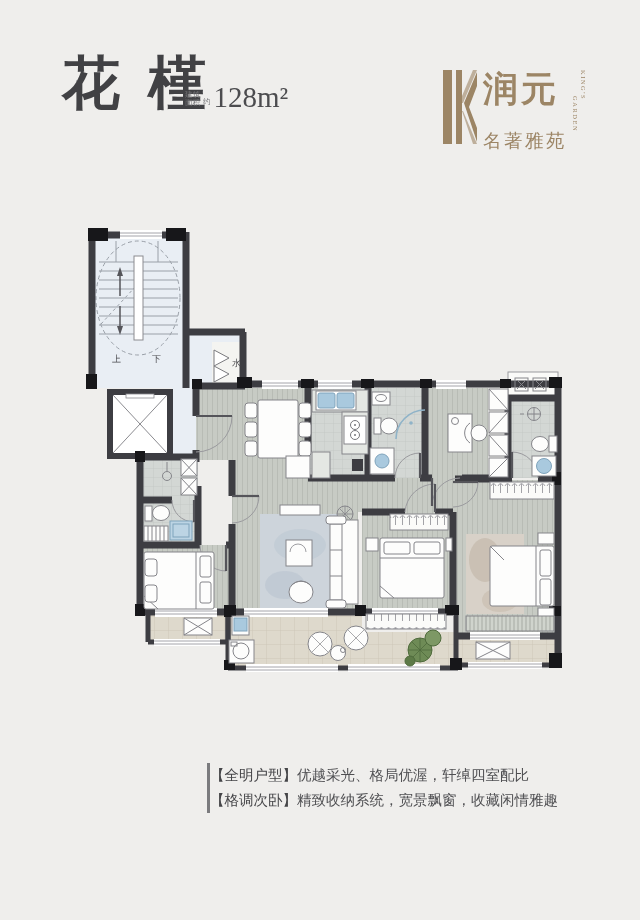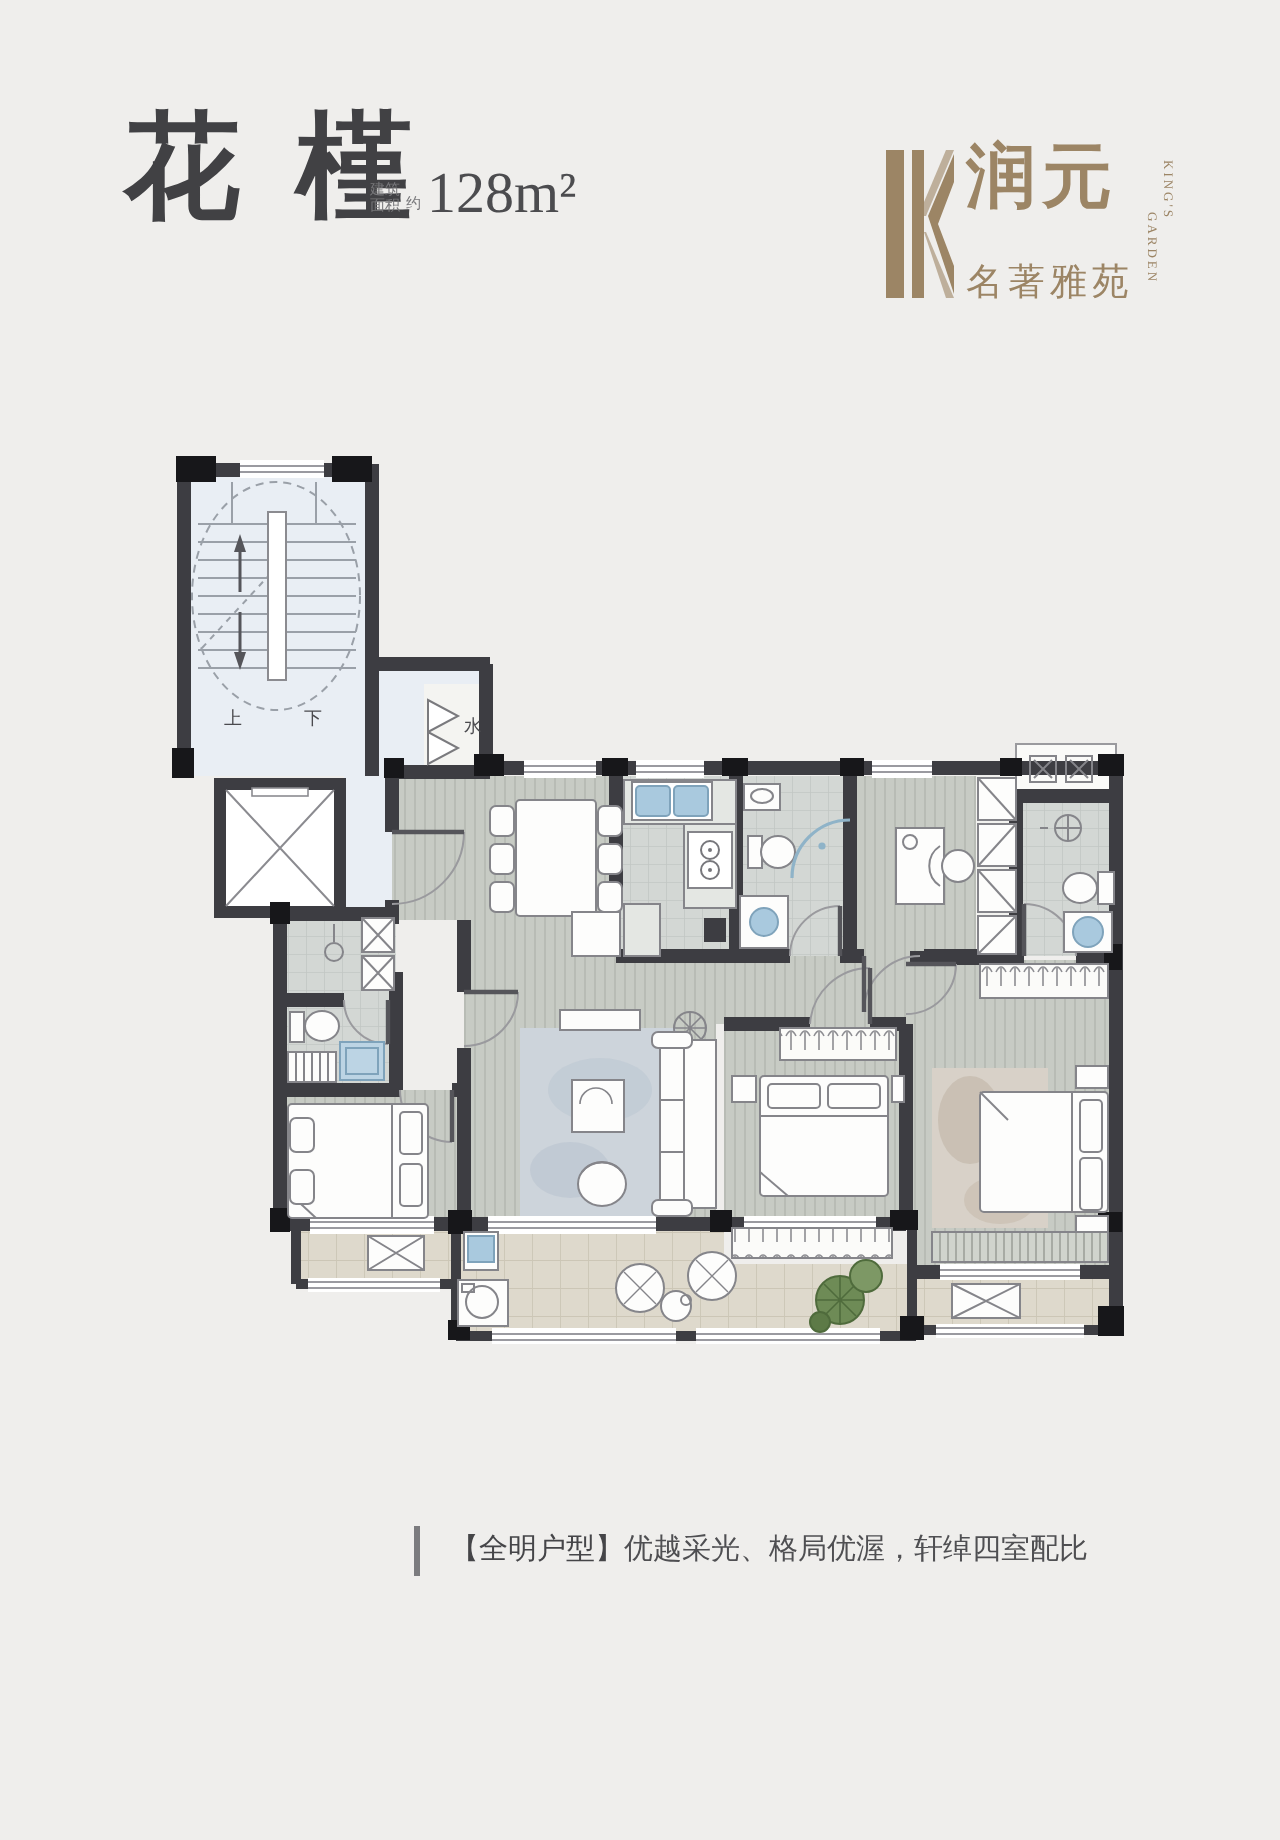--- a/index.html
+++ b/index.html
@@ -15,36 +15,36 @@
     font-family:"DejaVu Serif",serif;font-weight:700;
     font-size:58px;letter-spacing:28px;color:#414144;line-height:1.15;
   }
   .specs{position:absolute;left:185px;top:82px;width:160px;}
   .area-row{display:flex;align-items:flex-end;}
   .area-label{display:flex;flex-direction:column;font-size:7.5px;line-height:8px;color:#77777a;padding-bottom:5px;justify-content:space-between;}
   .approx{font-size:7.5px;color:#77777a;margin:0 3px 5px 3px;}
   .area-value{font-size:29px;color:#4c4c4f;line-height:30px;font-family:Liberation Serif, serif;}
   .layout-spec{font-size:18.5px;letter-spacing:1.5px;color:#4c4c4f;margin-top:3px;}
   
-  .logo{position:absolute;left:443px;top:70px;display:flex;align-items:center;}
+  .logo{position:absolute;left:443px;top:70px;display:flex;align-items:flex-start;}
   .logo-cn{margin-left:6px;}
   .logo-name{font-family:"DejaVu Serif",serif;font-size:35px;line-height:38px;font-weight:700;color:#9c8565;letter-spacing:3px;}
   .logo-sub{font-family:Liberation Sans, sans-serif;font-size:18.5px;letter-spacing:2.5px;color:#9c8565;margin-top:20px;}
   .logo-en{display:flex;margin-left:5px;}
   .logo-en span{
     writing-mode:vertical-rl;text-orientation:mixed;
     font-size:6.5px;letter-spacing:1.5px;color:#9c8565;font-family:"Liberation Serif",serif;
   }
   .logo-en .en2{margin-right:1px;margin-top:26px;}
   
   .plan{position:absolute;left:80px;top:220px;}
   
   .features{
     position:absolute;left:207px;top:763px;
-    border-left:3px solid #7b7b7e;padding-left:15px;
+    border-left:3px solid #7b7b7e;
   }
   .feature-line{font-size:14.5px;line-height:25px;color:#4f4f52;white-space:nowrap;}
   .feature-line .tag{color:#454548;}
 </style>
 </head>
 <body>
 
 <div class="page">
 
   <h1 class="title">花槿</h1>
@@ -400,15 +400,18 @@
           <circle cx="410" cy="661" r="5" fill="#5d7a47"></circle>
         </g>
       </g>
     </g>
   </svg>
 
   <div class="features">
     <div class="feature-line">
       <span class="tag">【全明户型】</span><span>优越采光、格局优渥，轩绰四室配比</span>
     </div>
+    <div class="feature-line">
+      <span class="tag">【格调次卧】</span><span>精致收纳系统，宽景飘窗，收藏闲情雅趣</span>
+    </div>
   </div>
 
 </div>
 
 </body></html>

